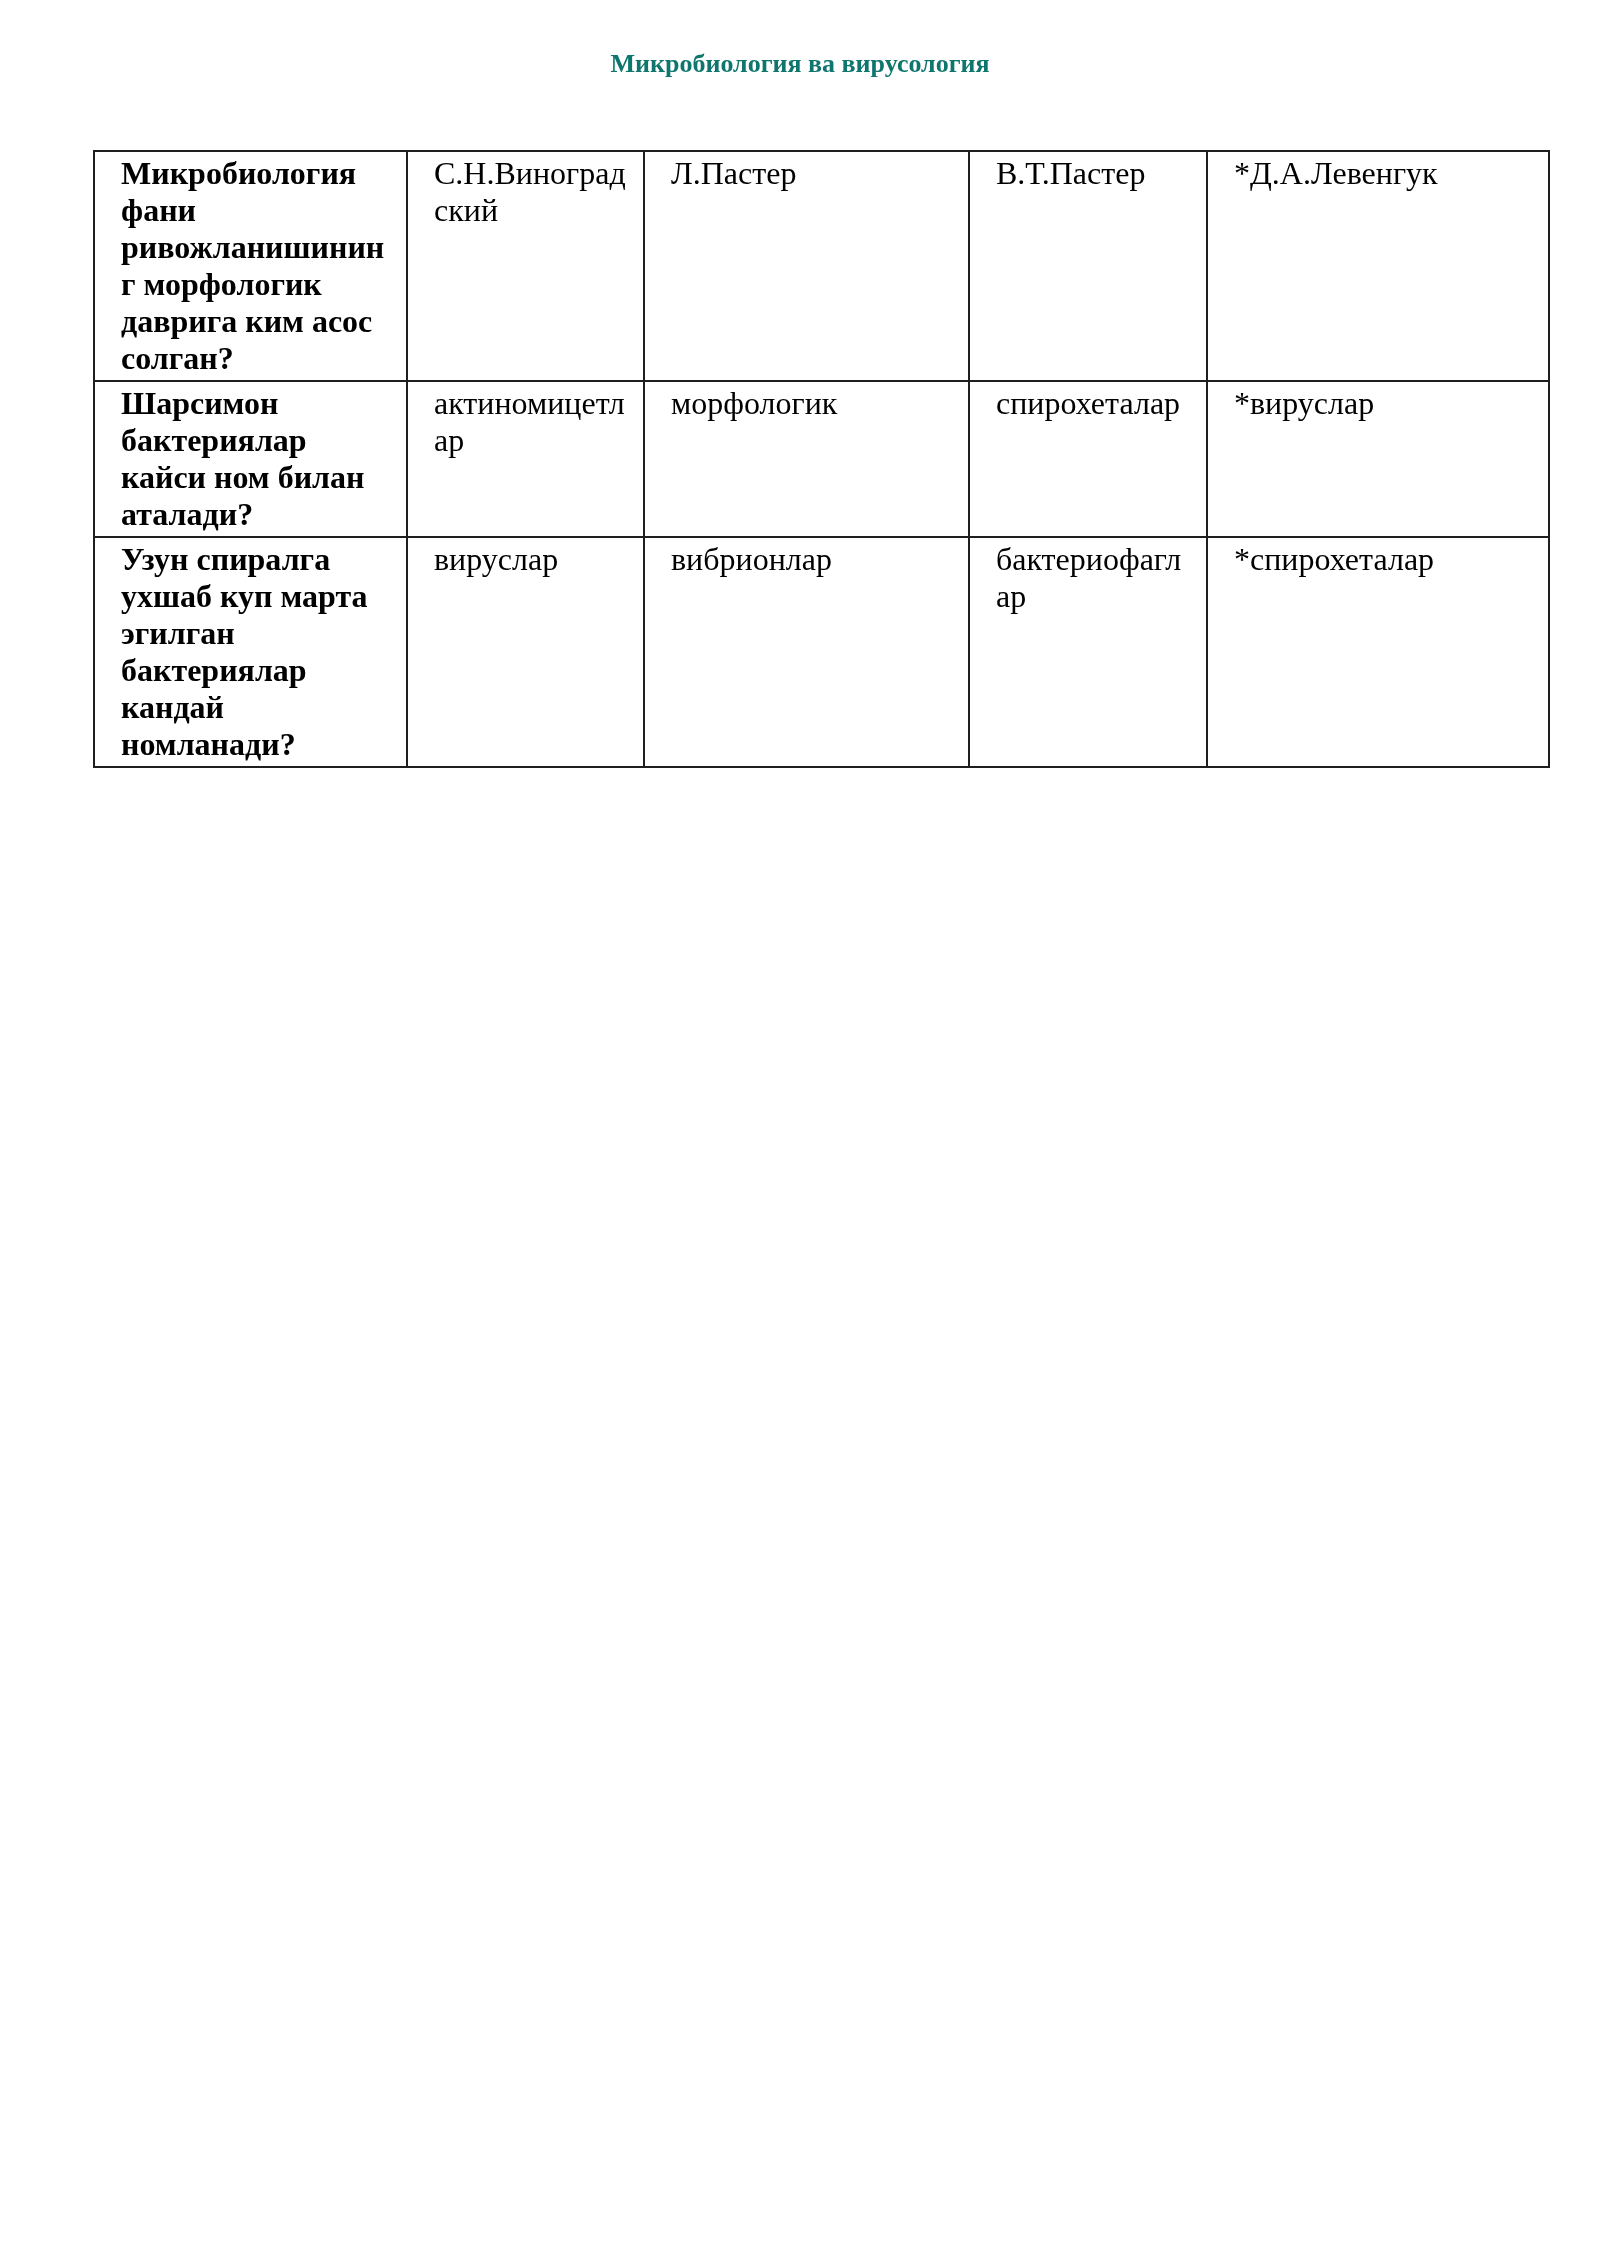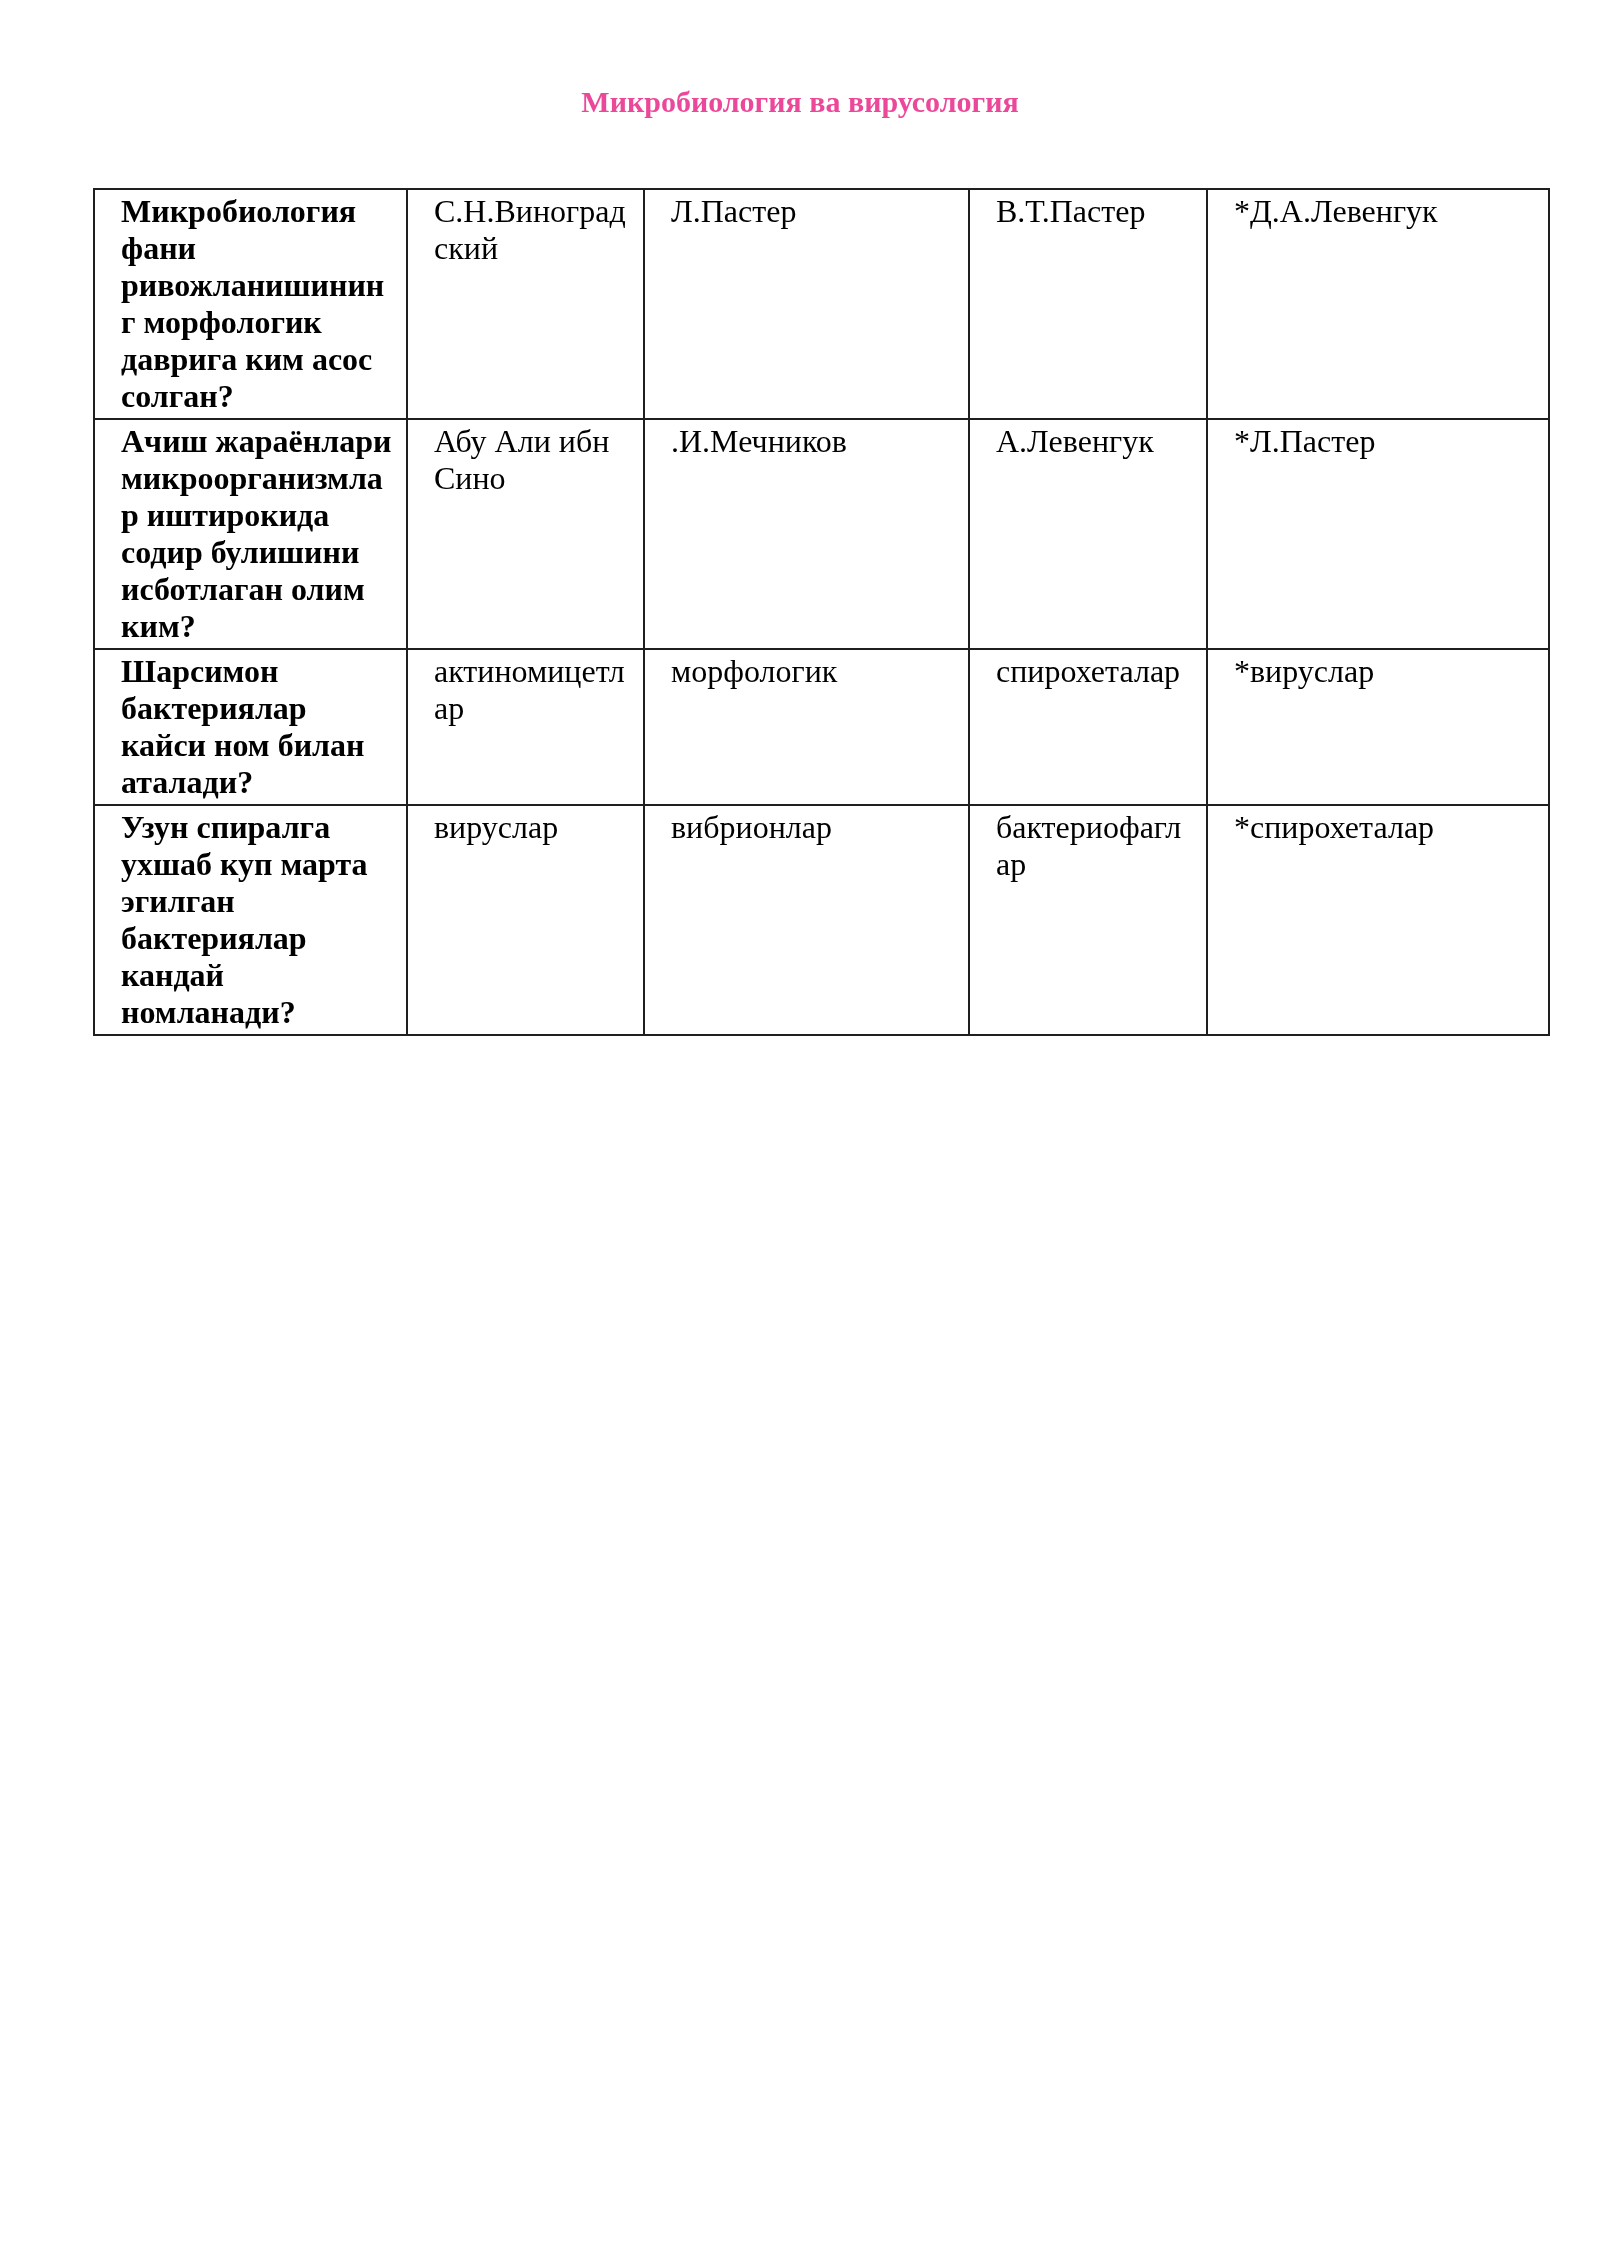--- a/index.html
+++ b/index.html
@@ -7,26 +7,26 @@
   .page {
     position: relative;
     width: 1600px;
     height: 2262px;
     background: #ffffff;
     color: #000000;
     font-family: "Liberation Serif", "DejaVu Serif", serif;
     overflow: hidden;
   }
   .doc-title {
-    margin-top: 80px;
+    margin-top: 42px;
     text-align: center;
     font-weight: bold;
-    font-size: 30px;
+    font-size: 26px;
     line-height: 44px;
-    color: #ec4899;
+    color: #0f766e;
   }
   table.quiz-table {
     border-collapse: collapse;
     table-layout: fixed;
     width: 1455px;
     margin-left: 93px;
     margin-top: 64px;
   }
   .quiz-table td {
     border: 2px solid #1f1f1f;
@@ -62,27 +62,20 @@
         <col class="col-o4">
     </colgroup>
     <tbody>
       <tr class="row-tall">
         <td class="q-cell">Микробиология фани ривожланишининг морфологик даврига ким асос солган?</td>
         <td>С.Н.Виноградский</td>
         <td>Л.Пастер</td>
         <td>В.Т.Пастер</td>
         <td>*Д.А.Левенгук</td>
       </tr>
-      <tr class="row-tall">
-        <td class="q-cell">Ачиш жараёнлари микроорганизмлар иштирокида содир булишини исботлаган олим ким?</td>
-        <td>Абу Али ибн Сино</td>
-        <td>.И.Мечников</td>
-        <td>А.Левенгук</td>
-        <td>*Л.Пастер</td>
-      </tr>
       <tr class="row-medium">
         <td class="q-cell">Шарсимон бактериялар кайси ном билан аталади?</td>
         <td>актиномицетлар</td>
         <td>морфологик</td>
         <td>спирохеталар</td>
         <td>*вируслар</td>
       </tr>
       <tr class="row-tall">
         <td class="q-cell">Узун спиралга ухшаб куп марта эгилган бактериялар кандай номланади?</td>
         <td>вируслар</td>

